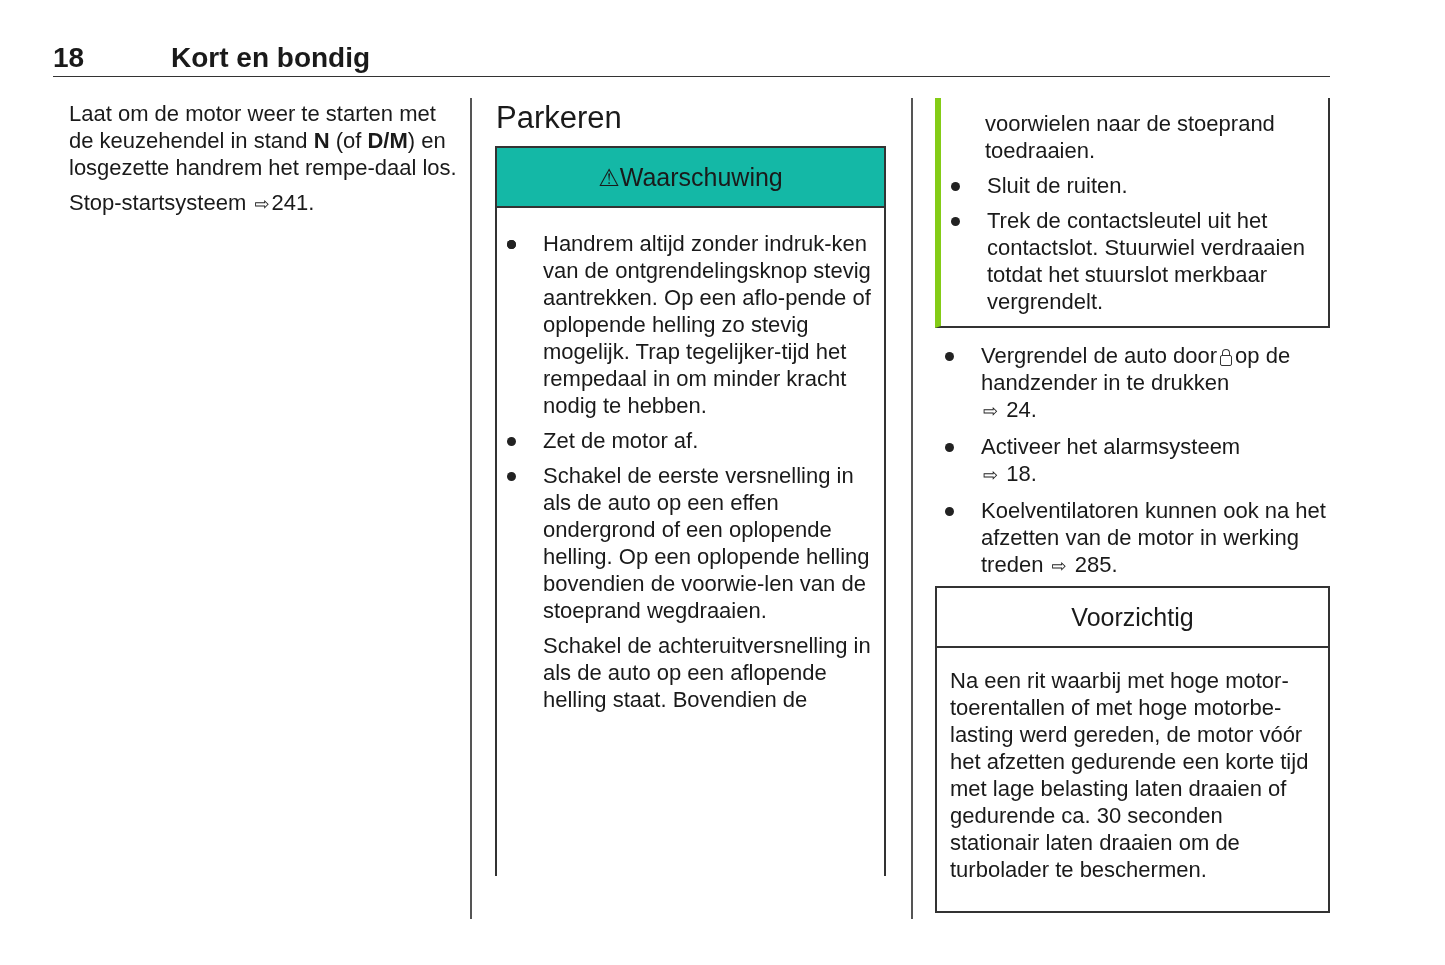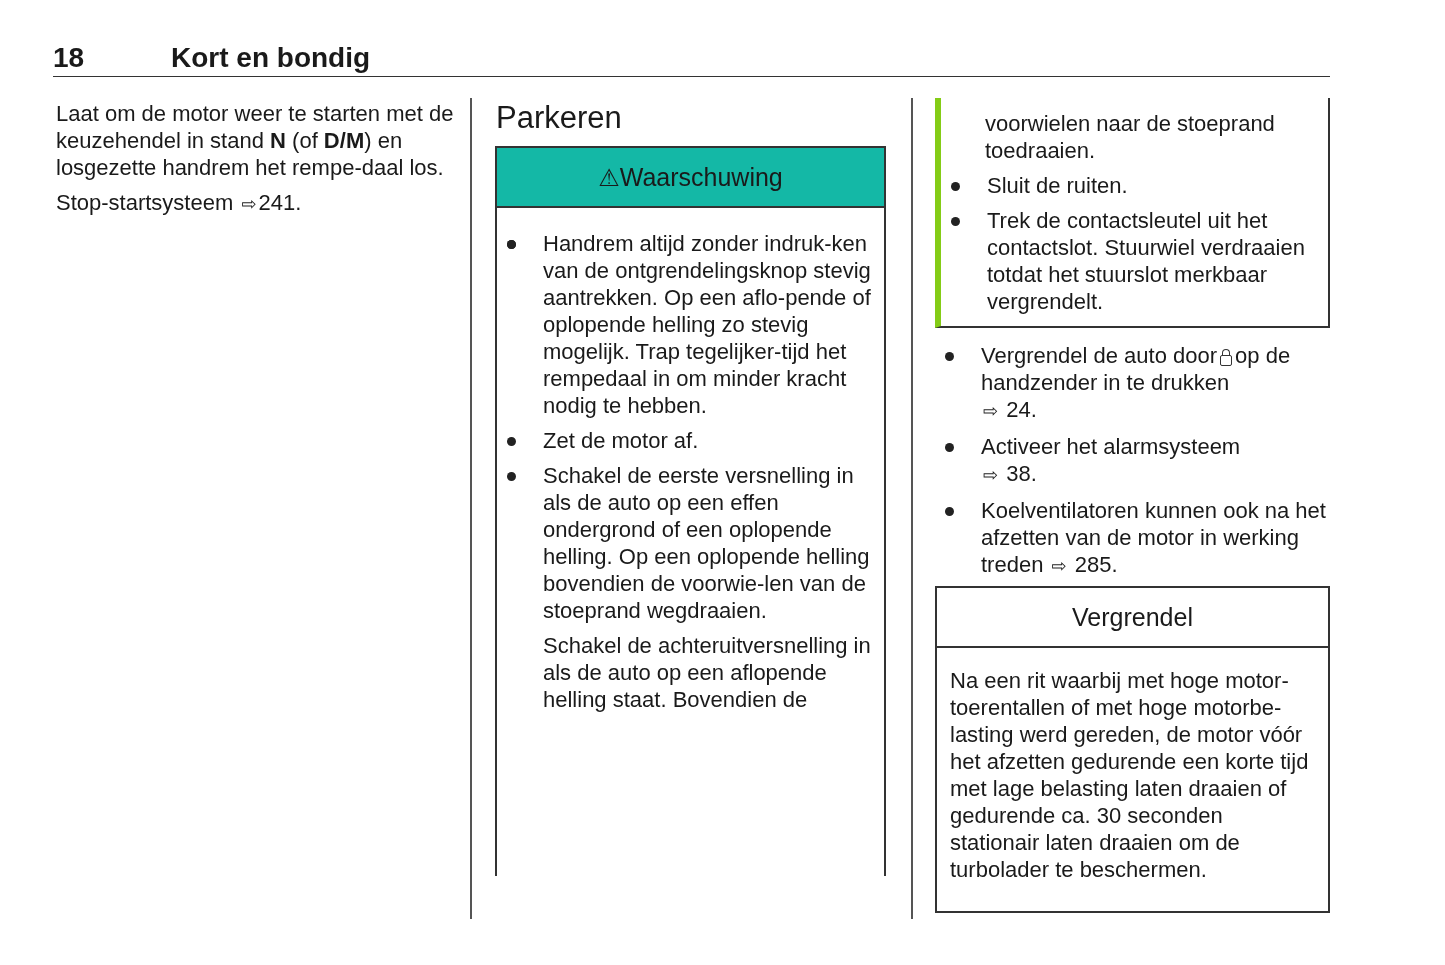--- a/index.html
+++ b/index.html
@@ -7,21 +7,21 @@
     width: 1445px; height: 965px; position: relative; overflow: hidden;
     font-family: "Liberation Sans", sans-serif; color: #1a1a1a;
   }
   .page-header { position: absolute; left: 53px; top: 40px; width: 1277px; height: 36px; border-bottom: 1.5px solid #333; font-weight: bold; }
   .page-num { position: absolute; left: 0; top: 2px; font-size: 28px; }
   .chapter { position: absolute; left: 118px; top: 2px; font-size: 28px; }
 
   .sep { position: absolute; width: 1.5px; background: #555; }
 
   .col { position: absolute; font-size: 22px; line-height: 27px; }
-  .col p { margin: 0 0 8px 3px; }
+  .col p { margin: 0 0 8px 16px; }
   .b { font-weight: bold; }
   .ref-arrow { display: inline-block; font-size: 18px; margin: 0 2px; }
 
   .section-title { position: absolute; left: 496px; top: 100px; font-size: 31px; }
 
   .warn-box { position: absolute; left: 495px; top: 146px; width: 391px; height: 730px;
     border-left: 2px solid #333; border-right: 2px solid #333; border-top: 2px solid #333; box-sizing: border-box; }
   .warn-head { height: 58px; background: #14b8a6; border-bottom: 2px solid #333; text-align: center;
     font-size: 25px; line-height: 58px; }
   .warn-tri { font-size: 24px; }
@@ -92,21 +92,21 @@
   <div class="lead">voorwielen naar de stoeprand toedraaien.</div>
   <ul class="bl" style="margin-left:2px;">
     <li><span class="dot"></span><span>Sluit de ruiten.</span></li>
     <li><span class="dot"></span><span>Trek de contactsleutel uit het contactslot. Stuurwiel verdraaien totdat het stuurslot merkbaar vergrendelt.</span></li>
   </ul>
 </div>
 
 <div class="right-list">
   <ul class="bl">
     <li><span class="dot"></span><span>Vergrendel de auto door</span><span class="lock"></span><span>op de handzender in te drukken</span><br><span class="ref-arrow">⇨</span> <span>24.</span></li>
-    <li><span class="dot"></span><span>Activeer het alarmsysteem</span><br><span class="ref-arrow">⇨</span> <span>38.</span></li>
+    <li><span class="dot"></span><span>Activeer het alarmsysteem</span><br><span class="ref-arrow">⇨</span> <span>18.</span></li>
     <li><span class="dot"></span><span>Koelventilatoren kunnen ook na het afzetten van de motor in werking treden</span> <span class="ref-arrow">⇨</span> <span>285.</span></li>
   </ul>
 </div>
 
 <div class="caution-box">
-  <div class="caution-head">Vergrendel</div>
+  <div class="caution-head">Voorzichtig</div>
   <div class="caution-body">Na een rit waarbij met hoge motor-toerentallen of met hoge motorbe-lasting werd gereden, de motor vóór het afzetten gedurende een korte tijd met lage belasting laten draaien of gedurende ca. 30 seconden stationair laten draaien om de turbolader te beschermen.</div>
 </div>
 
 </body></html>

